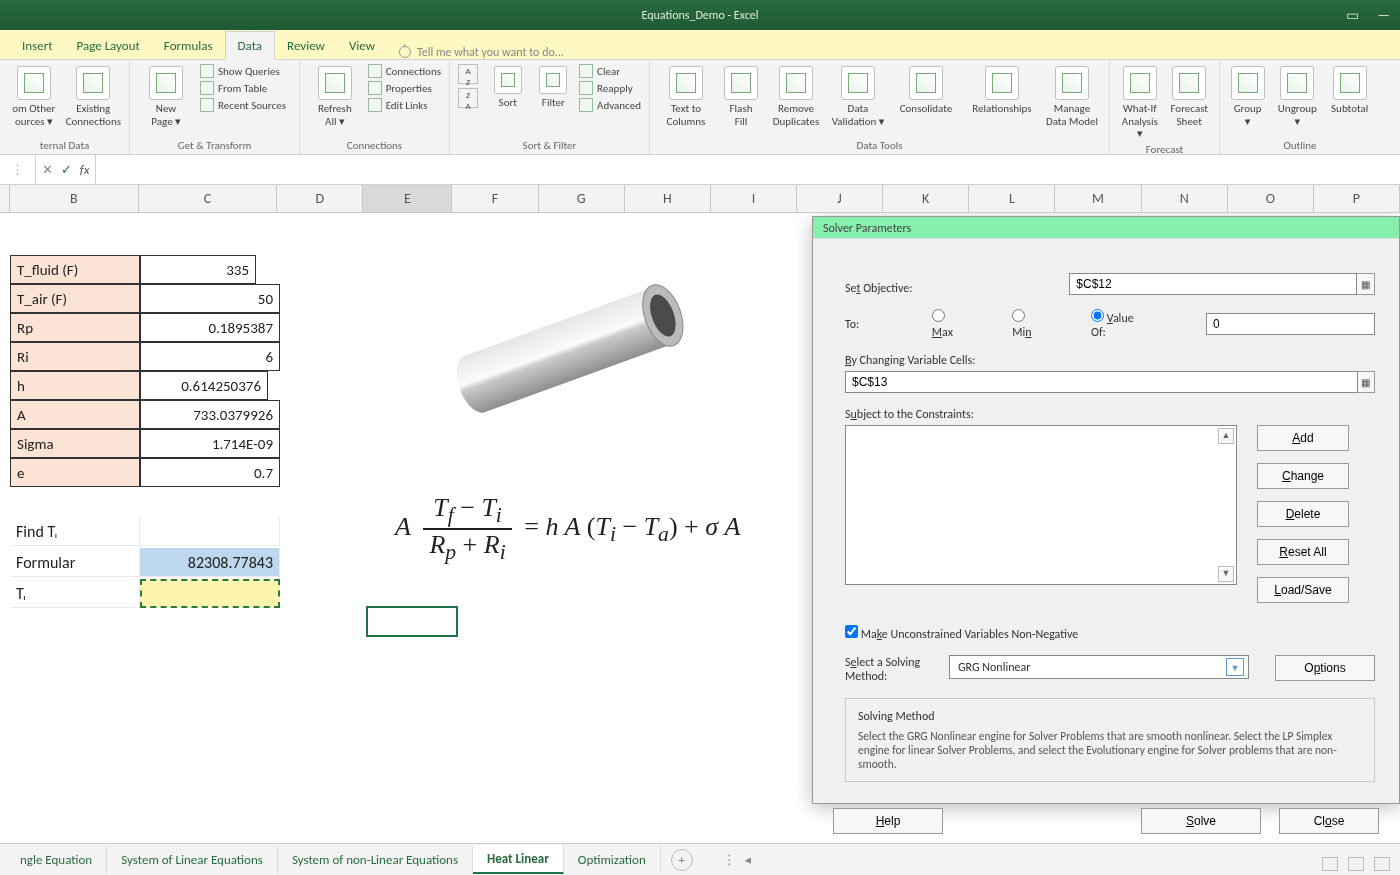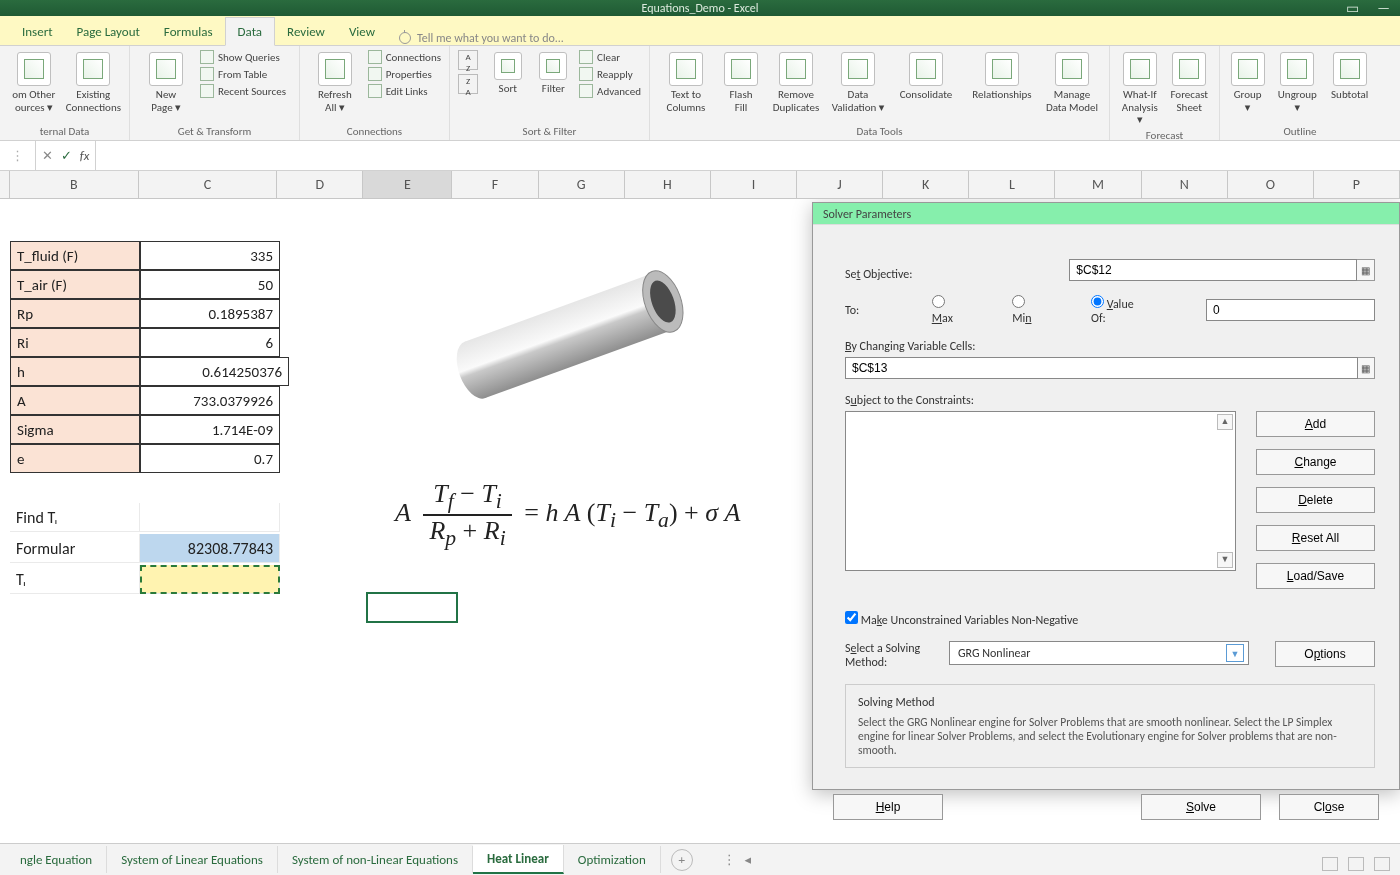--- a/index.html
+++ b/index.html
@@ -1,19 +1,19 @@
 <!DOCTYPE html>
 <html><head>
 <meta charset="utf-8">
 <style>
 * { box-sizing: border-box; margin: 0; padding: 0; }
 body { font-family: "Segoe UI", Calibri, sans-serif; font-size: 13px; background: #fff; overflow: hidden; width: 1400px; height: 875px; position: relative; }
 
 
-.titlebar { height: 16px; background: linear-gradient(180deg,#2a6b3e,#1f5a34); color: #dbe9dc; display: flex; align-items: center; justify-content: center; position: relative; font-size: 12px; }
+.titlebar { height: 30px; background: linear-gradient(180deg,#2a6b3e,#1f5a34); color: #dbe9dc; display: flex; align-items: center; justify-content: center; position: relative; font-size: 12px; }
 .titlebar .wincontrols { position: absolute; right: 10px; display: flex; gap: 18px; font-size: 14px; color: #d6e6d8; }
 
 
 .ribbon-tabs { height: 30px; display: flex; align-items: flex-end; background: #fef9c3; border-bottom: 1px solid #d1d1d1; padding: 0 10px; }
 .rtab { padding: 6px 12px 6px; font-size: 13px; color: #2a6b3e; cursor: pointer; }
 .rtab.active { background: #f3f3f3; border: 1px solid #d1d1d1; border-bottom: 1px solid #f3f3f3; position: relative; top: 1px; }
 .tell-me { margin-left: 12px; color: #888; font-size: 12px; display: inline-flex; align-items: center; gap: 6px; }
 .lamp { width: 12px; height: 12px; border: 1px solid #999; border-radius: 50%; position: relative; }
 .lamp:after { content:""; position:absolute; top:-3px; left:4px; width:1px; height:3px; background:#999; }
 
@@ -87,21 +87,21 @@
 .solver label { color:#333; }
 .solver input[type=text] { border:1px solid #888; height:22px; padding:0 6px; font-size:12px; background:#fff; }
 .solver .objbox { width:295px; }
 .solver .pickbtn { width:18px; height:22px; border:1px solid #999; border-left:none; background:#f7f7f7; display:inline-flex; align-items:center; justify-content:center; font-size:10px; color:#555; }
 .solver .radio-row { gap: 48px; display:flex; align-items:center; }
 .solver .radio-row .valbox { width:180px; margin-left:14px; }
 .solver .varcells { width:528px; }
 .solver .constraints { width:392px; height:160px; border:1px solid #888; background:#fff; position:relative; }
 .solver .constraints .scrbtn { position:absolute; right:2px; width:16px; height:16px; border:1px solid #bbb; background:#f7f7f7; font-size:9px; color:#666; text-align:center; }
 .solver .sidebtns { display:flex; flex-direction:column; gap:12px; margin-left: 20px; }
-.solver button.dlg { width:119px; height:26px; border:1px solid #999; background:#f7f7f7; font-size:12px; }
+.solver button.dlg { width:92px; height:26px; border:1px solid #999; background:#f7f7f7; font-size:12px; }
 .solver .method-select { width:300px; height:24px; border:1px solid #888; display:inline-flex; align-items:center; justify-content:space-between; padding:0 4px 0 8px; background:#fff; }
 .solver .method-select .dd { width:18px; height:18px; border:1px solid #5b9bd5; color:#5b9bd5; font-size:9px; display:inline-flex; align-items:center; justify-content:center; }
 .solver .infobox { border:1px solid #ccc; padding:10px 12px; margin-top:14px; }
 .solver .footer { display:flex; justify-content:space-between; padding: 14px 20px 14px 20px; }
 .solver .footer .rightbtns { display:flex; gap:18px; }
 .solver .primary { border:2px solid #2c77c7; }
 .underlinechar { text-decoration: underline; }
 
 .statusright { position:absolute; right:10px; bottom:4px; display:flex; gap:10px; color:#888; font-size:14px; }
 .statusright .sq { width:16px; height:14px; border:1px solid #bbb; }
@@ -330,29 +330,29 @@
   <div class="colhdr">L</div>
   <div class="colhdr">M</div>
   <div class="colhdr">N</div>
   <div class="colhdr">O</div>
   <div class="colhdr">P</div>
 </div>
 
 <div class="grid">
   <div class="gridcells" id="cells">
       <div class="cell bordered pinkhead" style="left: 10px; top: 42px; width: 130px; height: 29px;">T_fluid (F)</div>
-      <div class="cell bordered r" style="left: 140px; top: 42px; width: 140px; height: 29px;">335</div>
+      <div class="cell bordered r" style="left: 140px; top: 42px; width: 116px; height: 29px;">335</div>
       <div class="cell bordered pinkhead" style="left: 10px; top: 71px; width: 130px; height: 29px;">T_air (F)</div>
       <div class="cell bordered r" style="left: 140px; top: 71px; width: 140px; height: 29px;">50</div>
       <div class="cell bordered pinkhead" style="left: 10px; top: 100px; width: 130px; height: 29px;">Rp</div>
       <div class="cell bordered r" style="left: 140px; top: 100px; width: 140px; height: 29px;">0.1895387</div>
       <div class="cell bordered pinkhead" style="left: 10px; top: 129px; width: 130px; height: 29px;">Ri</div>
       <div class="cell bordered r" style="left: 140px; top: 129px; width: 140px; height: 29px;">6</div>
       <div class="cell bordered pinkhead" style="left: 10px; top: 158px; width: 130px; height: 29px;">h</div>
-      <div class="cell bordered r" style="left: 140px; top: 158px; width: 149px; height: 29px;">0.614250376</div>
+      <div class="cell bordered r" style="left: 140px; top: 158px; width: 128px; height: 29px;">0.614250376</div>
       <div class="cell bordered pinkhead" style="left: 10px; top: 187px; width: 130px; height: 29px;">A</div>
       <div class="cell bordered r" style="left: 140px; top: 187px; width: 140px; height: 29px;">733.0379926</div>
       <div class="cell bordered pinkhead" style="left: 10px; top: 216px; width: 130px; height: 29px;">Sigma</div>
       <div class="cell bordered r" style="left: 140px; top: 216px; width: 140px; height: 29px;">1.714E-09</div>
       <div class="cell bordered pinkhead" style="left: 10px; top: 245px; width: 130px; height: 29px;">e</div>
       <div class="cell bordered r" style="left: 140px; top: 245px; width: 140px; height: 29px;">0.7</div>
       <div class="cell" style="left: 10px; top: 304px; width: 130px; height: 29px; font-size: 16px;">Find Tᵢ</div>
       <div class="cell r" style="left: 140px; top: 304px; width: 140px; height: 29px; font-size: 16px;"></div>
       <div class="cell" style="left: 10px; top: 335px; width: 130px; height: 29px; font-size: 16px;">Formular</div>
       <div class="cell r ycell" style="background: rgb(189, 215, 238); left: 140px; top: 335px; width: 140px; height: 29px; font-size: 16px;">82308.77843</div>

